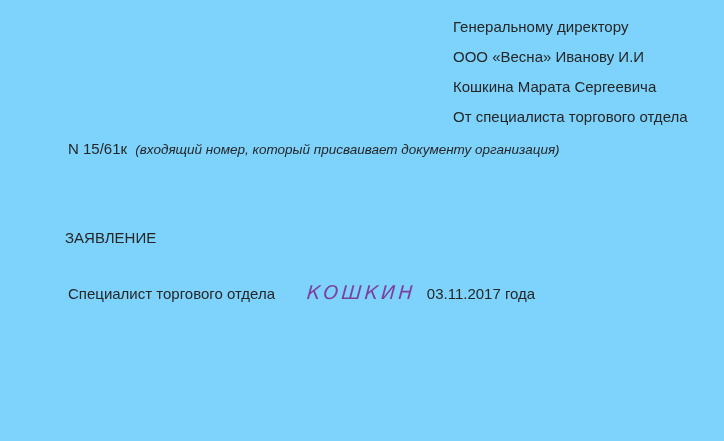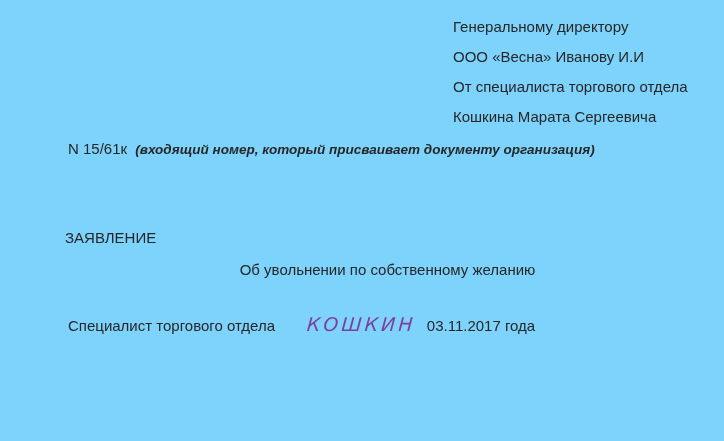--- a/index.html
+++ b/index.html
@@ -27,21 +27,20 @@
   .ref-line {
     margin-top: 7px;
     margin-left: 3px; 
     line-height: 20px;
     white-space: nowrap;
   }
   .ref-note {
     font-style: italic;
     font-size: 13.5px;
     margin-left: 4px;
-    font-weight: bold;
   }
   .title {
     margin-top: 68px;
     text-align: left;
     line-height: 20px;
   }
   .subtitle {
     margin-top: 12px;
     text-align: center;
     line-height: 20px;
@@ -79,31 +78,30 @@
 </style>
 </head>
 <body>
 
 <div class="page" style="background: #7dd3fc; color: rgb(38, 38, 38);">
   <div class="content">
 
     <div class="addressee-block">
       <div>Генеральному директору</div>
       <div>ООО «Весна» Иванову И.И</div>
+      <div>Кошкина Марата Сергеевича</div>
       <div>От специалиста торгового отдела</div>
-      <div>Кошкина Марата Сергеевича</div>
     </div>
 
     <div class="ref-line">
       <span>N 15/61к</span>
       <span class="ref-note">(входящий номер, который присваивает документу организация)</span>
     </div>
 
     <div class="title">ЗАЯВЛЕНИЕ</div>
-    <div class="subtitle">Об увольнении по собственному желанию</div>
 
 
     <div class="signature-row">
       <span class="signer-position">Специалист торгового отдела</span>
       <span class="handwritten-signature" style="color: rgb(125, 63, 158);">КОШКИН</span>
       <span class="signature-date">03.11.2017 года</span>
     </div>
 
   </div>
 </div>

